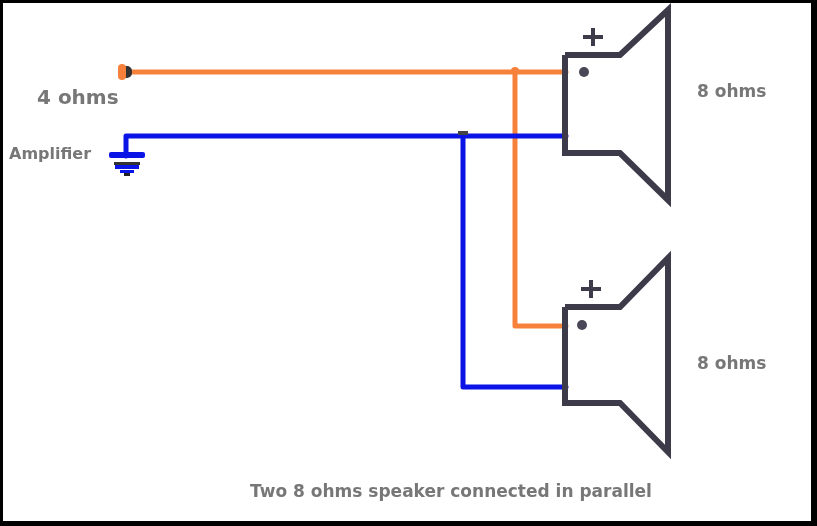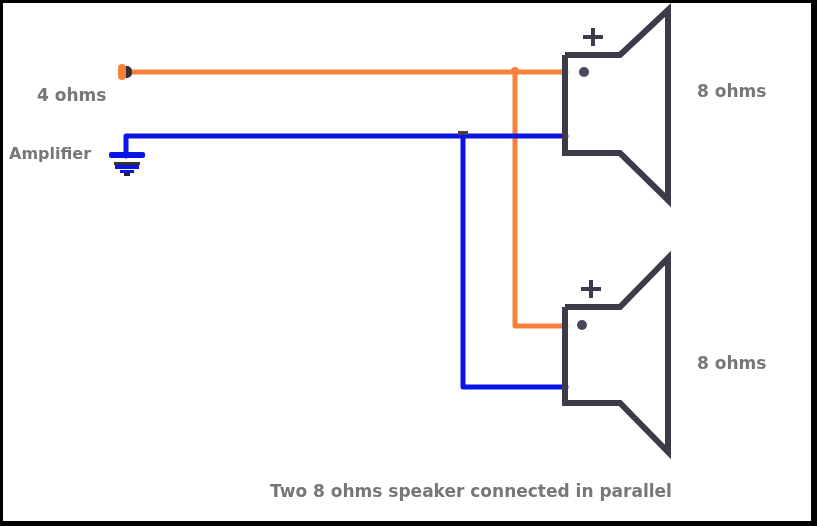--- a/index.html
+++ b/index.html
@@ -16,21 +16,21 @@
     background: #ffffff;
   }
   svg { position: absolute; left: 0; top: 0; }
   .label {
     position: absolute;
     font-family: "DejaVu Sans", sans-serif;
     font-weight: bold;
     color: #777777;
     white-space: nowrap;
   }
-  .lbl-4ohms { left: 37px; top: 85px; font-size: 17px; }
+  .lbl-4ohms { left: 37px; top: 85px; font-size: 20px; }
   .lbl-amp { left: 8px; top: 143px; font-size: 16px; text-align: right; }
   .lbl-8ohms-1 { left: 697px; top: 80px; font-size: 17px; }
   .lbl-8ohms-2 { left: 697px; top: 352px; font-size: 17px; }
   .lbl-caption { left: 250px; top: 480px; font-size: 17px; }
 </style>
 </head>
 <body>
 
 <div class="frame">
   <div class="canvas">
@@ -78,15 +78,15 @@
         <line x1="581" y1="289" x2="601" y2="289"></line>
         <line x1="591" y1="280" x2="591" y2="298"></line>
       </g>
       <circle cx="582" cy="325" r="5" fill="#4a4858"></circle>
     </svg>
 
     <div class="label lbl-4ohms" style="left:34px;top:82px;">4 ohms</div>
     <div class="label lbl-amp" style="left:6px;top:141px;">Amplifier</div>
     <div class="label lbl-8ohms-1" style="left:694px;top:78px;">8 ohms</div>
     <div class="label lbl-8ohms-2" style="left:694px;top:350px;">8 ohms</div>
-    <div class="label lbl-caption" style="left:247px;top:478px;margin-left:20px;">Two 8 ohms speaker connected in parallel</div>
+    <div class="label lbl-caption" style="left:247px;top:478px;">Two 8 ohms speaker connected in parallel</div>
   </div>
 </div>
 
 </body></html>

